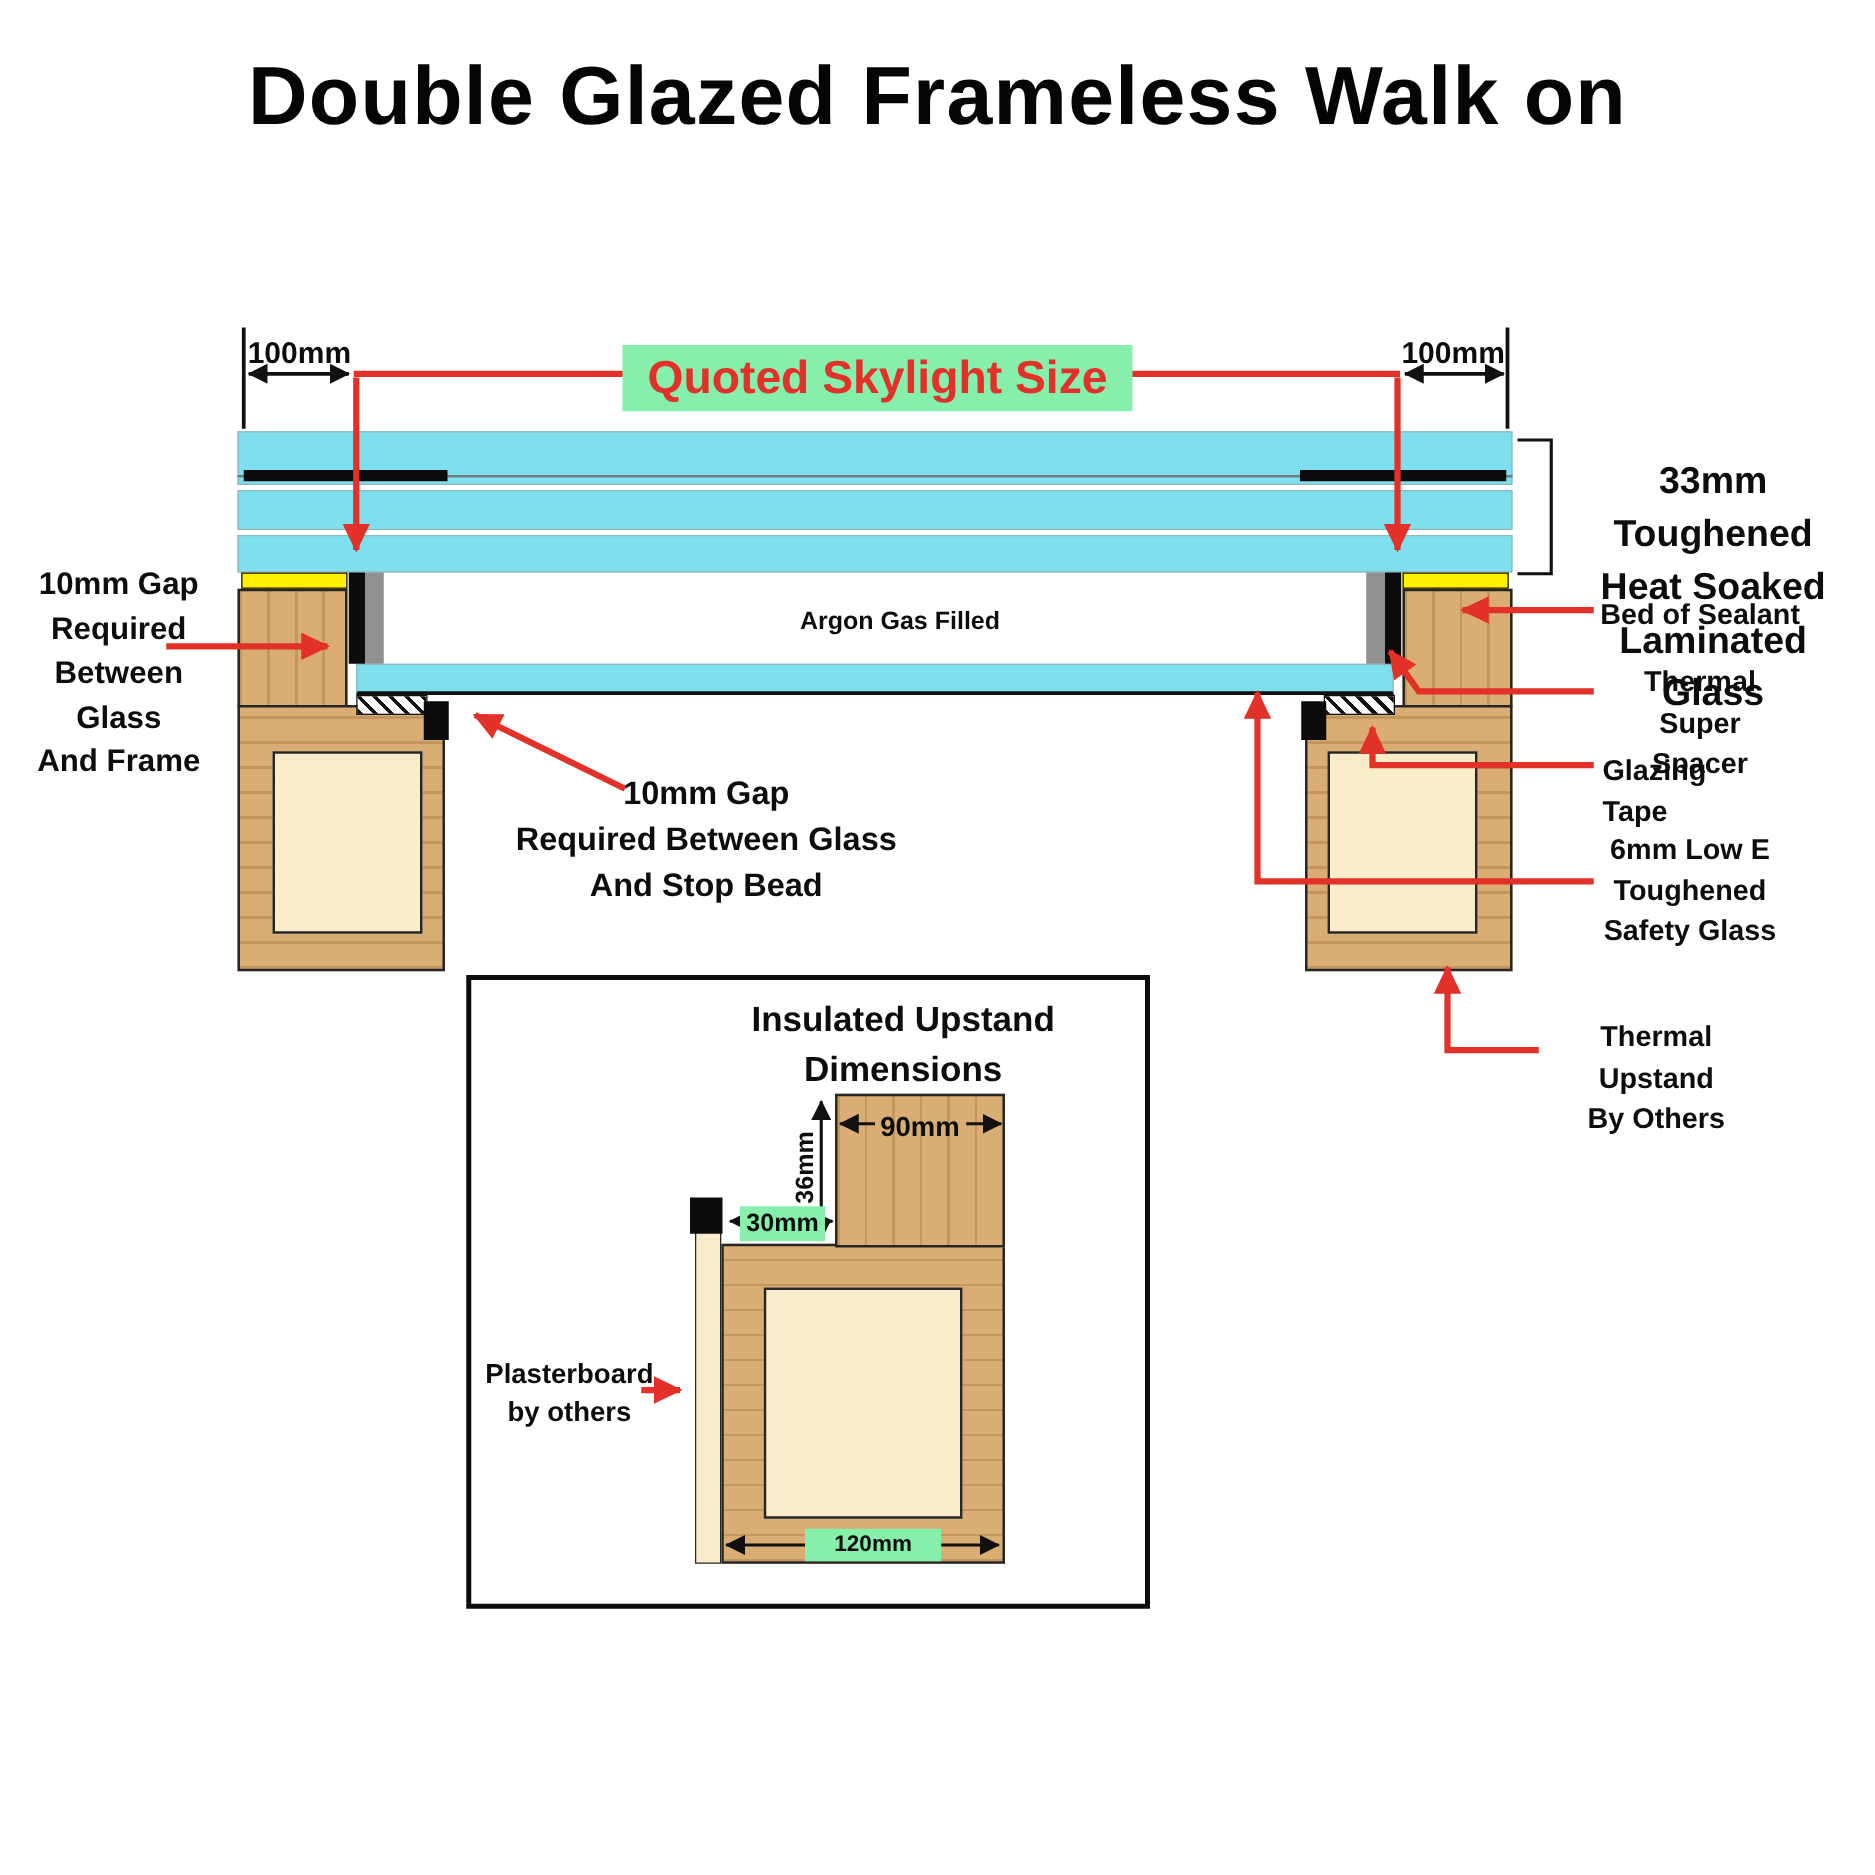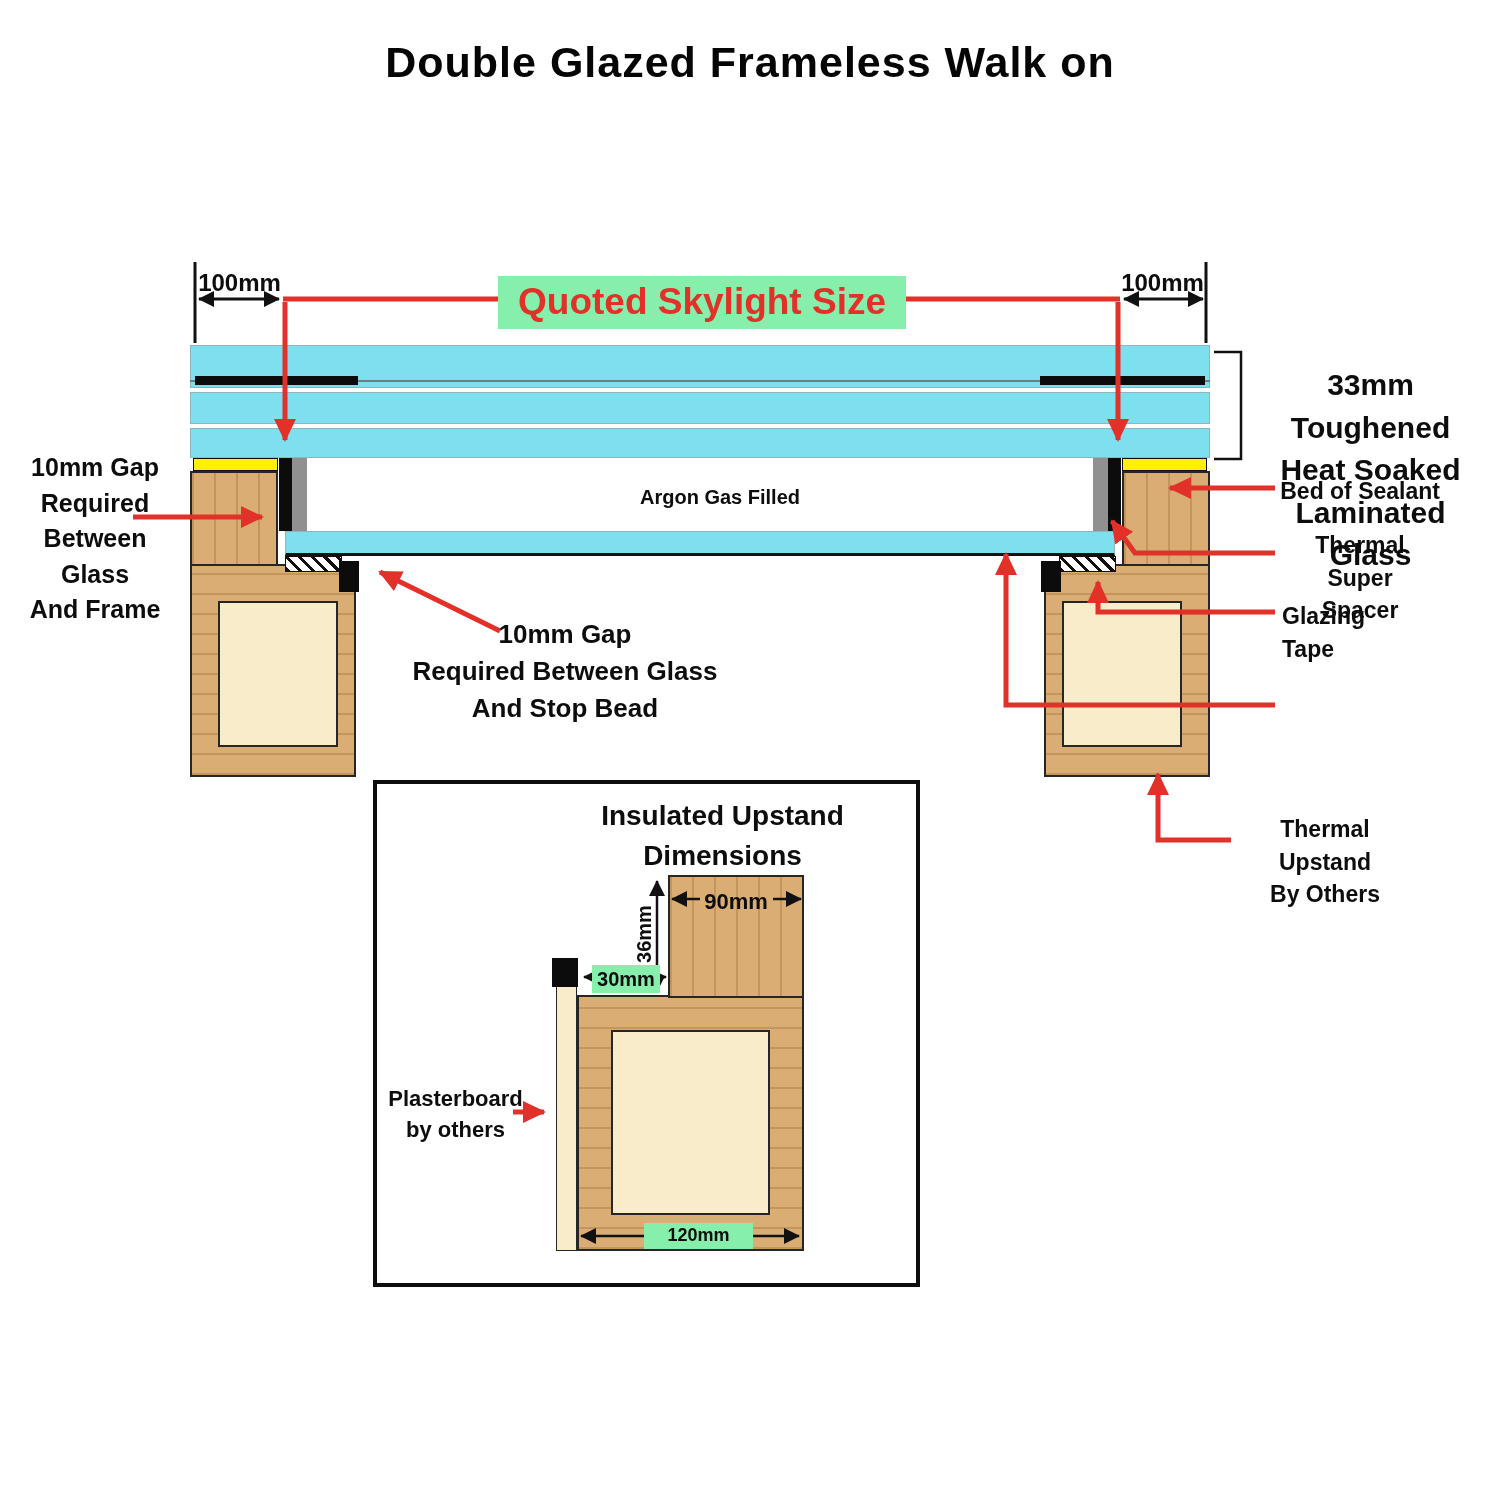--- a/index.html
+++ b/index.html
@@ -24,21 +24,21 @@
   .sealant{position:absolute;background:#ffef00;border:1px solid #111;box-sizing:border-box;z-index:3;}
   .blackfill{position:absolute;background:#0c0c0c;z-index:4;}
   .grayfill{position:absolute;background:#909090;z-index:4;}
   .tape{
     position:absolute;border:1px solid #111;box-sizing:border-box;z-index:4;
     background:repeating-linear-gradient(45deg,#111 0 3px,#fff 3px 9px);
   }
   .overlay{position:absolute;left:0;top:0;z-index:6;pointer-events:none;}
   .whitebg{background:#86efac;}
   #title{position:absolute;left:0;top:38px;width:1500px;text-align:center;
-    font-size:43px;font-weight:bold;letter-spacing:1px;color:#050505;z-index:10;}
+    font-size:66px;font-weight:bold;letter-spacing:1px;color:#050505;z-index:10;}
   .red{color:#e23128;}
   #inset-box{position:absolute;border:4px solid #0d0d0d;background:#fff;box-sizing:border-box;z-index:1;}
 </style>
 </head>
 <body>
 
 <div id="canvas">
 
   <div id="title">Double Glazed Frameless Walk on</div>
 
@@ -157,20 +157,25 @@
 
   <div class="label" style="left:1280px;top:475px;width:160px;font-size:23px;text-align:right;">Bed of Sealant</div>
 
   <div class="label" style="left:1280px;top:529px;width:160px;font-size:23px;">
     <div>Thermal Super</div>
     <div>Spacer</div>
   </div>
 
   <div class="label" style="left:1282px;top:600px;width:140px;font-size:23px;text-align:left;">Glazing Tape</div>
 
+  <div class="label" style="left:1282px;top:663px;width:140px;font-size:23px;">
+    <div>6mm Low E</div>
+    <div>Toughened</div>
+    <div>Safety Glass</div>
+  </div>
 
   <div class="label" style="left:570px;top:796px;width:305px;font-size:28px;">
     <div>Insulated Upstand</div>
     <div>Dimensions</div>
   </div>
 
   <div class="label" style="left:1235px;top:813px;width:180px;font-size:23px;">
     <div>Thermal Upstand</div>
     <div>By Others</div>
   </div>

